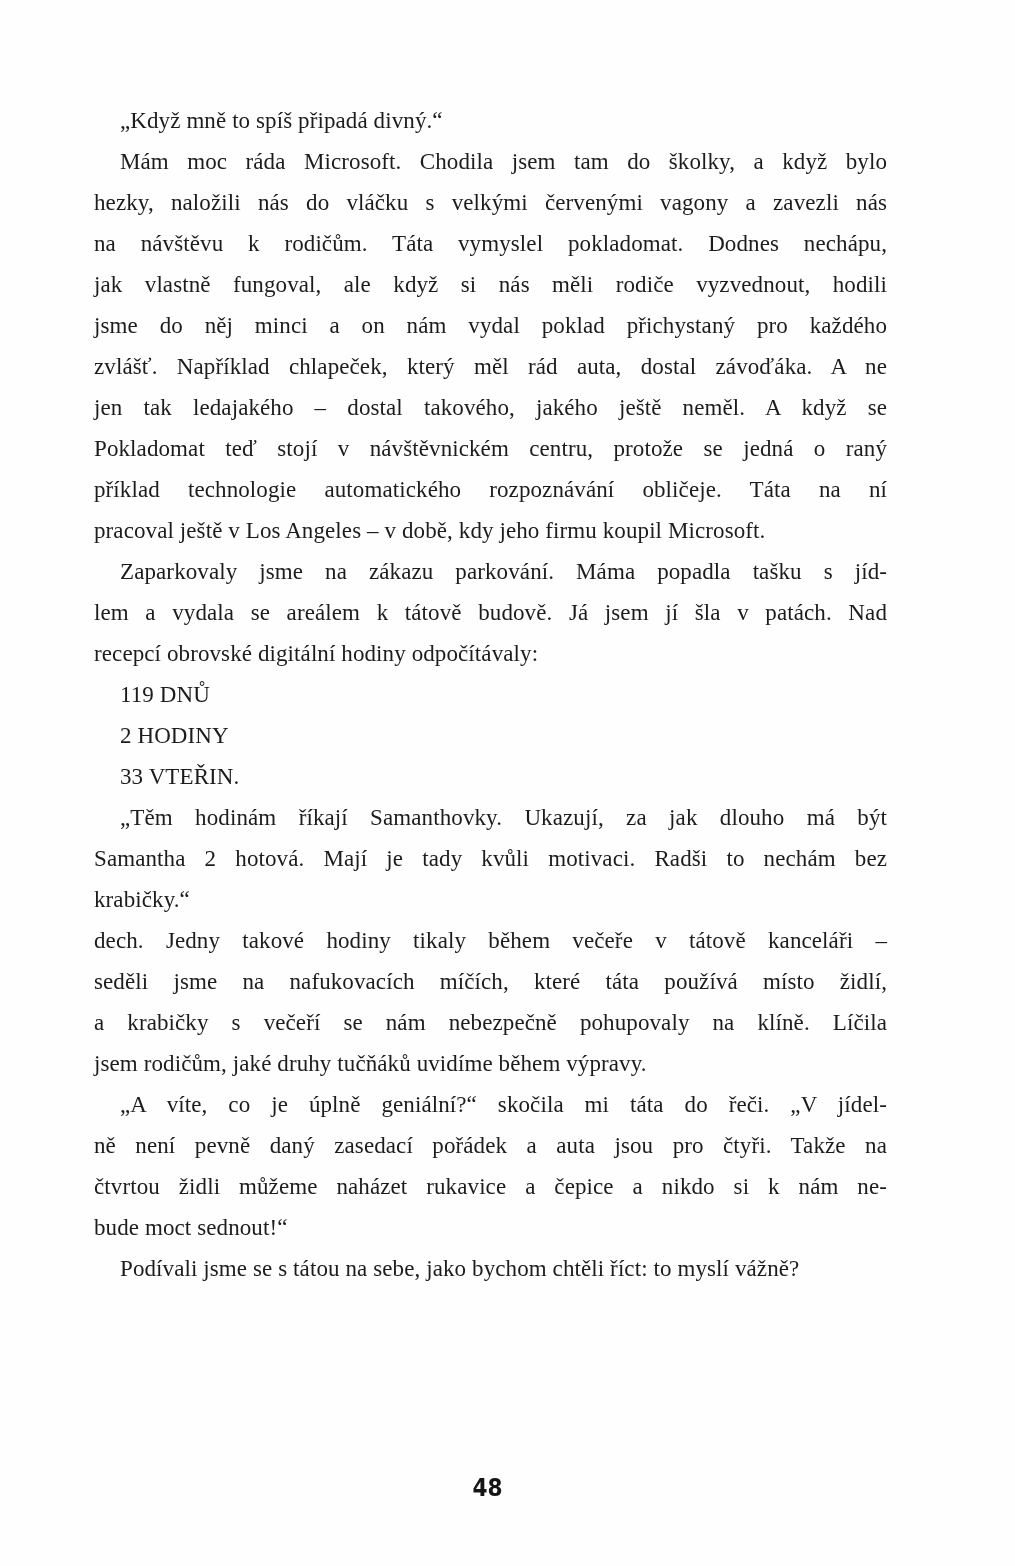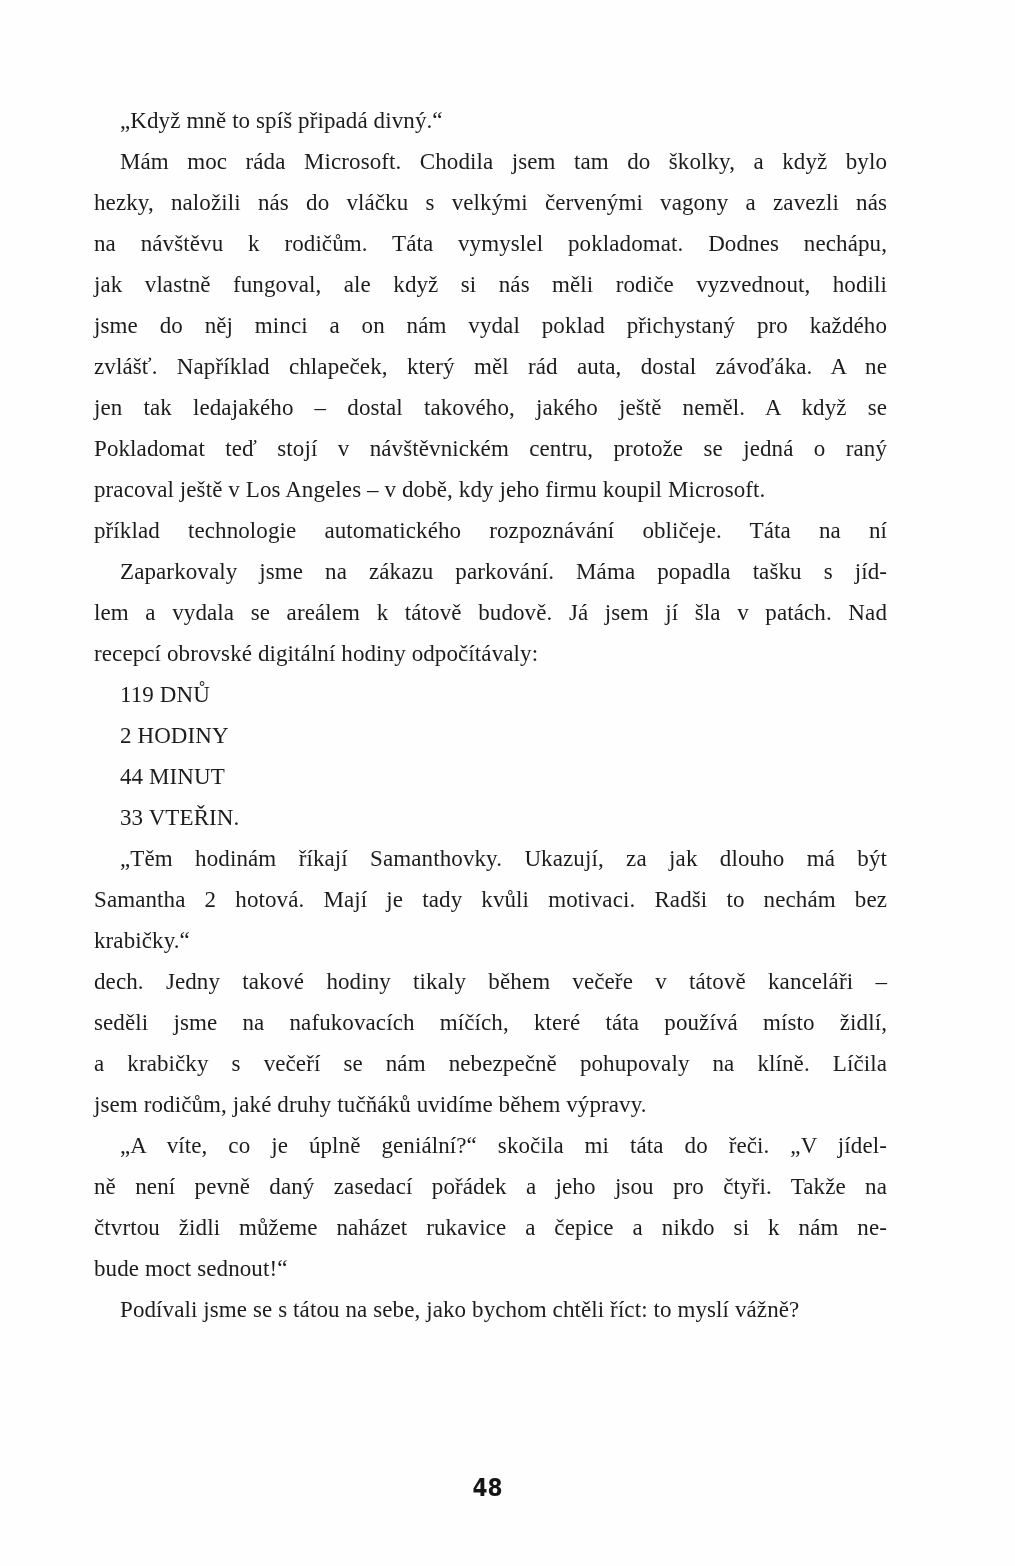--- a/index.html
+++ b/index.html
@@ -63,36 +63,35 @@
   <div class="text-block">
       <div class="line noj indent">„Když mně to spíš připadá divný.“</div>
       <div class="line j indent">Mám moc ráda Microsoft. Chodila jsem tam do školky, a když bylo</div>
       <div class="line j">hezky, naložili nás do vláčku s velkými červenými vagony a zavezli nás</div>
       <div class="line j">na návštěvu k rodičům. Táta vymyslel pokladomat. Dodnes nechápu,</div>
       <div class="line j">jak vlastně fungoval, ale když si nás měli rodiče vyzvednout, hodili</div>
       <div class="line j">jsme do něj minci a on nám vydal poklad přichystaný pro každého</div>
       <div class="line j">zvlášť. Například chlapeček, který měl rád auta, dostal závoďáka. A ne</div>
       <div class="line j">jen tak ledajakého – dostal takového, jakého ještě neměl. A když se</div>
       <div class="line j">Pokladomat teď stojí v návštěvnickém centru, protože se jedná o raný</div>
+      <div class="line j">příklad technologie automatického rozpoznávání obličeje. Táta na ní</div>
       <div class="line noj">pracoval ještě v Los Angeles – v době, kdy jeho firmu koupil Microsoft.</div>
-      <div class="line j">příklad technologie automatického rozpoznávání obličeje. Táta na ní</div>
       <div class="line j indent">Zaparkovaly jsme na zákazu parkování. Máma popadla tašku s jíd-</div>
       <div class="line j">lem a vydala se areálem k tátově budově. Já jsem jí šla v patách. Nad</div>
       <div class="line noj">recepcí obrovské digitální hodiny odpočítávaly:</div>
       <div class="line noj indent">119 DNŮ</div>
       <div class="line noj indent">2 HODINY</div>
-      <div class="line noj indent">44 MINUT</div>
       <div class="line noj indent">33 VTEŘIN.</div>
       <div class="line j indent">„Těm hodinám říkají Samanthovky. Ukazují, za jak dlouho má být</div>
       <div class="line j">Samantha 2 hotová. Mají je tady kvůli motivaci. Radši to nechám bez</div>
       <div class="line noj">krabičky.“</div>
       <div class="line j">dech. Jedny takové hodiny tikaly během večeře v tátově kanceláři –</div>
       <div class="line j">seděli jsme na nafukovacích míčích, které táta používá místo židlí,</div>
       <div class="line j">a krabičky s večeří se nám nebezpečně pohupovaly na klíně. Líčila</div>
       <div class="line noj">jsem rodičům, jaké druhy tučňáků uvidíme během výpravy.</div>
       <div class="line j indent">„A víte, co je úplně geniální?“ skočila mi táta do řeči. „V jídel-</div>
-      <div class="line j">ně není pevně daný zasedací pořádek a jeho jsou pro čtyři. Takže na</div>
+      <div class="line j">ně není pevně daný zasedací pořádek a auta jsou pro čtyři. Takže na</div>
       <div class="line j">čtvrtou židli můžeme naházet rukavice a čepice a nikdo si k nám ne-</div>
       <div class="line noj">bude moct sednout!“</div>
       <div class="line noj indent">Podívali jsme se s tátou na sebe, jako bychom chtěli říct: to myslí vážně?</div>
     </div>
   <div class="page-number">48</div>
 </div>
 
 </body></html>

